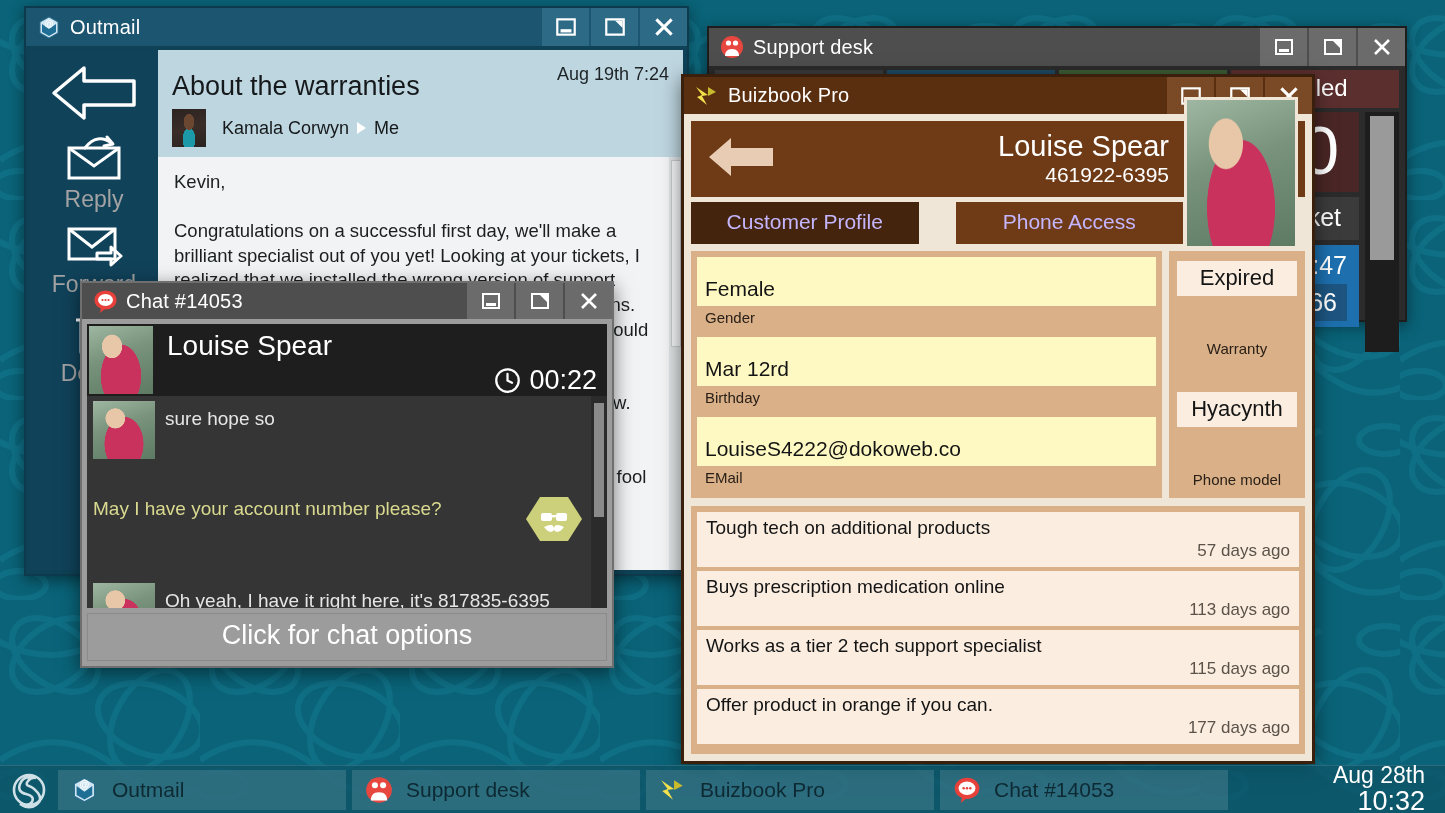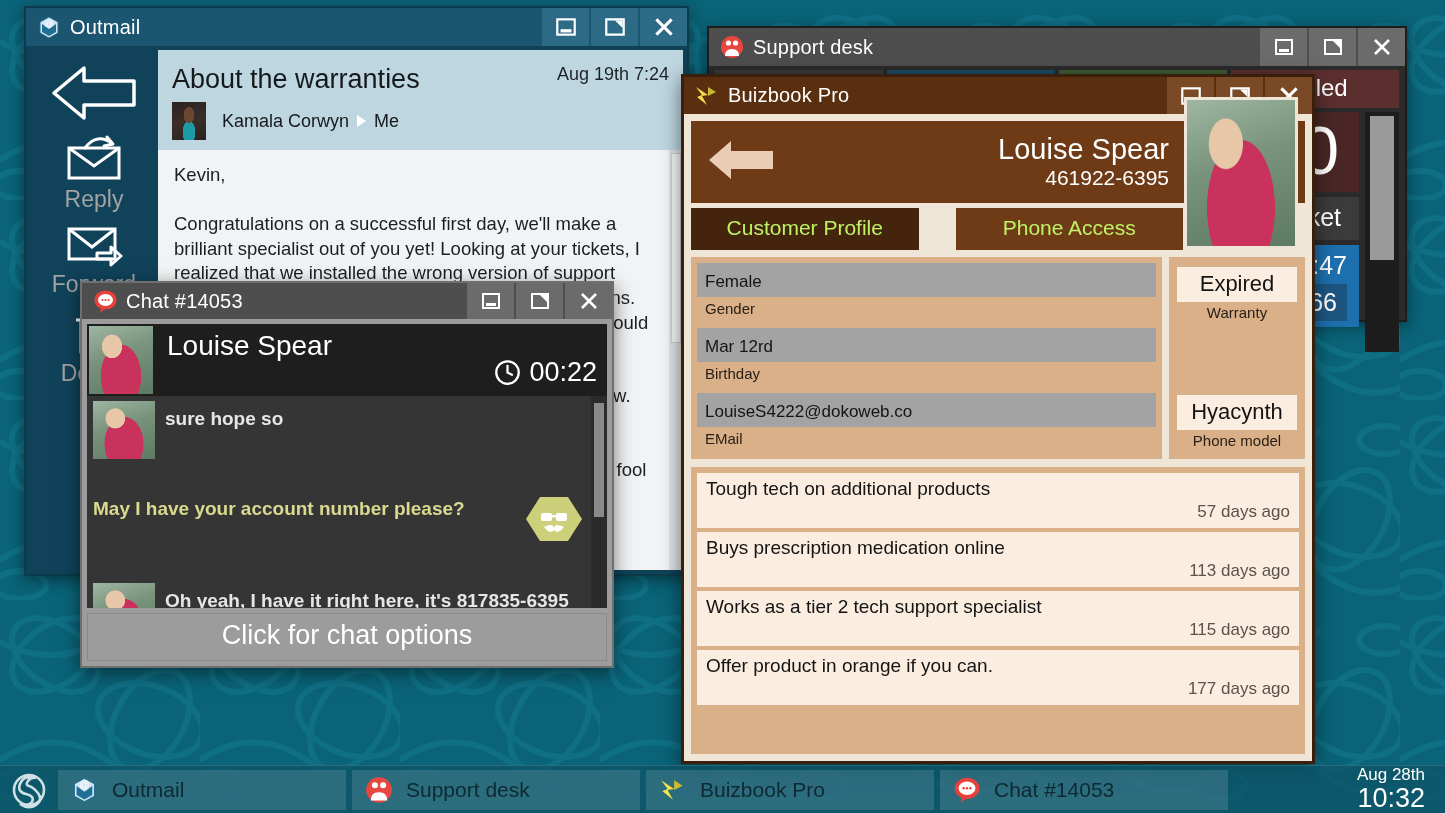--- a/index.html
+++ b/index.html
@@ -60,21 +60,21 @@
     display: flex; flex-direction: column; align-items: center;
     padding-top: 12px; gap: 10px;
   }
   .mail-action {
     width: 100%; text-align: center; color: #a3a3a3;
     display: flex; flex-direction: column; align-items: center;
   }
   .mail-action .lbl { font-size: 23px; margin-top: 2px; }
   #mail-main { flex: 1; display: flex; flex-direction: column; background: #e9edee; }
   #mail-header {
-    background: #bed6e0; padding: 14px 14px 10px 14px;
+    background: #bed6e0; padding: 21px 14px 10px 14px;
     position: relative;
   }
   #mail-subject { font-size: 27px; color: #15191b; font-weight: 400; }
   #mail-date { position: absolute; right: 14px; top: 14px; font-size: 18px; color: #1d2326; }
   #mail-from { display: flex; align-items: center; margin-top: 7px; gap: 16px; }
   #mail-from .avatar { width: 34px; height: 38px; flex: 0 0 34px; }
   #mail-from .names { font-size: 18px; color: #16191b; display: flex; align-items: center; gap: 8px;}
   .tri-right { width: 0; height: 0; border-left: 9px solid #ffffff; border-top: 6px solid transparent; border-bottom: 6px solid transparent;}
   #mail-body-wrap { flex: 1; display: flex; background: #f1f3f4; overflow: hidden; }
   #mail-body {
@@ -139,34 +139,34 @@
   #bb-back { width: 72px; flex: 0 0 72px; }
   #bb-ident { margin-left: auto; text-align: right; color: #fff; padding-right: 122px; }
   #bb-ident .nm { font-size: 29px; line-height: 1.05; }
   #bb-ident .ph { font-size: 21px; margin-top: 2px; }
   #bb-photo {
     position: absolute; right: 7px; top: -24px;
     width: 114px; height: 152px;
     border: 3px solid #efe6d8; overflow: hidden;
   }
   #bb-tabs { display: flex; gap: 5px; margin-top: 5px; padding-right: 122px; }
-  .bb-tab { flex: 1; text-align: center; color: #bef264; font-size: 21px; padding: 8px 0 10px 0; }
+  .bb-tab { flex: 1; text-align: center; color: #c4b5fd; font-size: 21px; padding: 8px 0 10px 0; }
   .bb-tab.active { background: #44240c; }
   .bb-tab.inactive { background: #6e3b16; margin-left: 32px; }
   #bb-cols { display: flex; gap: 7px; margin-top: 7px; }
   #bb-fields { flex: 1; background: #d9b088; padding: 6px; display: flex; flex-direction: column; gap: 5px; }
   .bb-field .val {
-    background: #a3a3a3; font-size: 17px; color: #141414;
-    padding: 9px 8px 5px 8px;
+    background: #fef9c3; font-size: 21px; color: #141414;
+    padding: 20px 8px 5px 8px;
   }
   .bb-field .lbl { font-size: 15px; color: #2a2017; padding: 3px 8px 6px 8px; }
   #bb-side { width: 136px; flex: 0 0 136px; background: #d9b088; padding: 10px 8px; display: flex; flex-direction: column; }
   .bb-chip { background: #fbeee0; text-align: center; padding: 4px 2px 5px 2px; }
   .bb-chip .big { font-size: 22px; color: #141414; }
-  .bb-sublbl { text-align: center; font-size: 15px; color: #2a2017; padding-top: 2px; }
+  .bb-sublbl { text-align: center; font-size: 15px; color: #2a2017; padding-top: 2px; margin-top: 42px; }
   #bb-notes { flex: 1; background: #d9b088; margin-top: 8px; padding: 6px; display: flex; flex-direction: column; gap: 4px; }
   .bb-note { background: #fbeee0; padding: 5px 9px 6px 9px; }
   .bb-note .txt { font-size: 19px; color: #141414; }
   .bb-note .ago { font-size: 17px; color: #5b5249; text-align: right; margin-top: 2px; }
 
   
   #chat {
     left: 80px; top: 281px; width: 534px; height: 387px;
     background: #9c9c9c;
     border: 2px solid #6f6f6f;
@@ -175,26 +175,26 @@
   #chat .titlebar { background: #4e4e4e; height: 36px; }
   #chat .winbtn { background: #6b6b6b; margin-left: 2px; }
   #chat-inner { height: calc(100% - 36px); padding: 5px; display: flex; flex-direction: column; }
   #chat-head {
     background: #1e1e1e; display: flex; align-items: flex-start;
     padding: 0; height: 72px; position: relative;
   }
   #chat-head .avatar { width: 64px; height: 68px; flex: 0 0 64px; margin: 2px; }
   #chat-head .nm { color: #fff; font-size: 28px; padding: 6px 0 0 12px; }
   #chat-timer {
-    position: absolute; right: 10px; bottom: 8px; color: #fff; font-size: 27px;
+    position: absolute; right: 10px; bottom: 0; color: #fff; font-size: 27px;
     display: flex; align-items: center; gap: 8px;
   }
   #chat-log { flex: 1; background: #353535; display: flex; overflow: hidden; position: relative; }
   #chat-msgs { flex: 1; padding: 2px 0 0 0; }
-  .msg { display: flex; gap: 10px; padding: 3px 6px; min-height: 40px; font-weight: bold; }
+  .msg { display: flex; gap: 10px; padding: 3px 6px; min-height: 40px; }
   .msg .avatar { width: 62px; height: 58px; flex: 0 0 62px; }
   .msg .hexav { width: 62px; flex: 0 0 62px; display: flex; align-items: center; justify-content: center; }
   .msg .txt { font-size: 19px; line-height: 1.3; padding-top: 6px; }
   .msg.them .txt { color: #e6e6e6; }
   .msg.me { flex-direction: row-reverse; }
   .msg.me .txt { color: #d9d98f; flex: 1; }
   #chat-scroll { width: 16px; flex: 0 0 16px; background: #2b2b2b; padding: 4px 3px; }
   #chat-scroll .thumb { background: #8a8a8a; width: 100%; height: 56%; margin-top: 30%; }
   #chat-options {
     background: #9c9c9c; color: #ffffff; font-size: 27px;
@@ -211,21 +211,21 @@
   }
   #start-btn { width: 46px; flex: 0 0 46px; display: flex; align-items: center; justify-content: center; }
   .task {
     flex: 0 0 288px; height: 40px;
     background: rgba(255,255,255,.13);
     display: flex; align-items: center; gap: 12px; padding-left: 12px;
   }
   .task .ticon { width: 30px; height: 30px; flex: 0 0 30px; display: flex; align-items: center; justify-content: center; }
   .task .tlbl { font-size: 21px; color: #0d2a33; }
   #clock { margin-left: auto; text-align: right; color: #ffffff; padding-right: 14px; line-height: 1.05; }
-  #clock .d { font-size: 17px; }
+  #clock .d { font-size: 23px; }
   #clock .t { font-size: 27px; }
 
   
   .photo-louise {
     background:
       radial-gradient(ellipse at 36% 30%, #e8c7a8 0 17%, rgba(232,199,168,0) 18%),
       radial-gradient(ellipse at 50% 74%, #c9325c 0 44%, rgba(201,50,92,0) 45%),
       linear-gradient(160deg, #9fb7a2 0%, #79937c 42%, #5d7a63 100%);
   }
   .photo-kamala {

